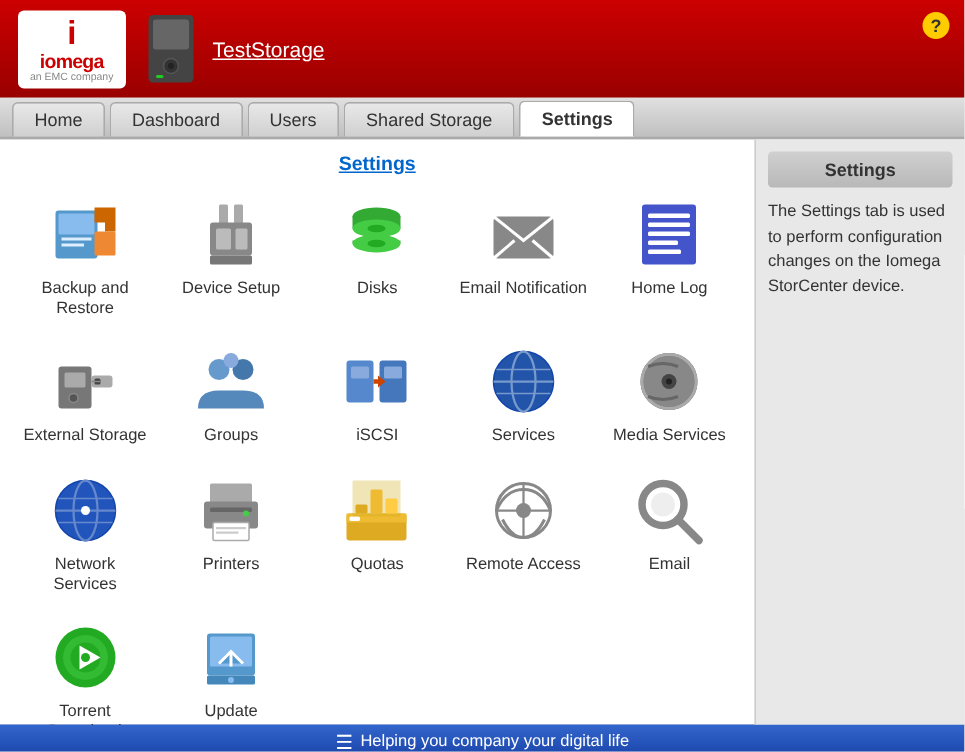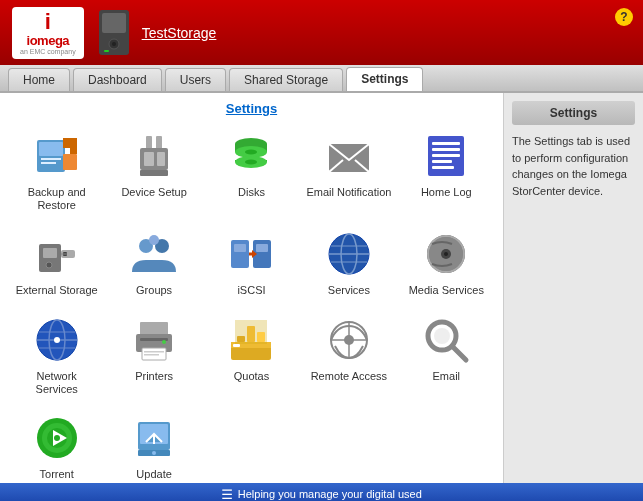--- a/index.html
+++ b/index.html
@@ -471,14 +471,14 @@
     <div class="sidebar-text">
       <span>The Settings tab is used to perform configuration changes on the Iomega StorCenter device.</span>
       <br><br>
     </div>
   </div>
 
 </div>
 
 <div class="footer">
   <span class="footer-icon">☰</span>
-  <span>Helping you manage your digital used</span>
+  <span>Helping you company your digital life</span>
 </div>
 
 </body></html>

